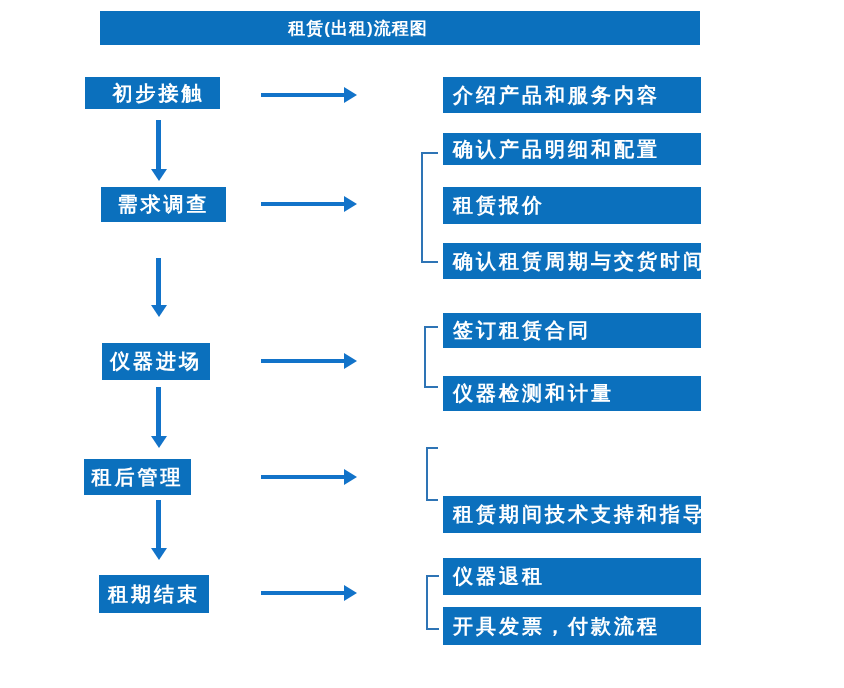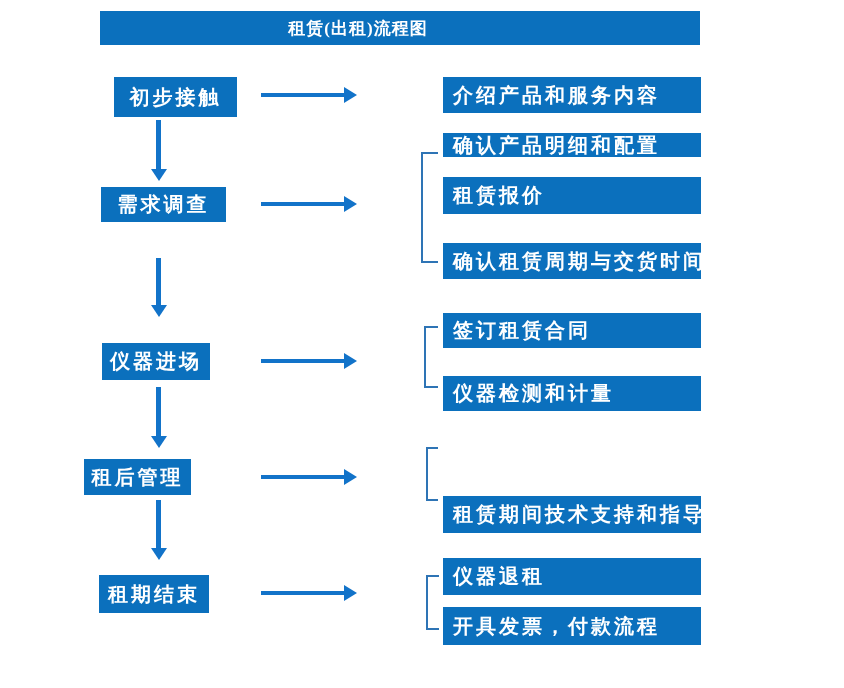--- a/index.html
+++ b/index.html
@@ -1,20 +1,20 @@
 <!DOCTYPE html>
 <html style="--box_fill: #0b70bd; --arrow: #1273c9; --bracket: #2e74b5; --text_on_blue: #ffffff; --background: #ffffff;"><head>
 <meta charset="utf-8">
 <style>
   html,body{margin:0;padding:0;background:#fff;}
   .canvas{
     position:relative;
     width:844px;height:688px;
     background:var(--background,#fff);
-    font-family:Liberation Serif, serif;
+    font-family:Liberation Sans, sans-serif;
     overflow:hidden;
   }
   .title-bar{
     position:absolute;left:100px;top:11px;width:600px;height:34px;
     background:var(--box_fill);
     display:flex;align-items:center;justify-content:center;
   }
   .title-bar span{
     color:var(--text_on_blue);
     font-size:17px;font-weight:bold;letter-spacing:1px;
@@ -70,21 +70,21 @@
 </style>
 </head>
 <body>
 
 <div class="canvas">
 
   <div class="title-bar">
     <span>租赁(出租)流程图</span>
   </div>
 
-  <div class="lnode" style="left:114px;top:77px;width:123px;height:40px;">初步接触</div>
+  <div class="lnode" style="left:85px;top:77px;width:123px;height:32px;padding-left:12px;">初步接触</div>
   <div class="lnode" style="left:101px;top:187px;width:125px;height:35px;">需求调查</div>
   <div class="lnode" style="left:102px;top:343px;width:108px;height:37px;">仪器进场</div>
   <div class="lnode" style="left:84px;top:459px;width:107px;height:36px;">租后管理</div>
   <div class="lnode" style="left:99px;top:575px;width:110px;height:38px;">租期结束</div>
 
   <div class="varrow" style="top:120px;height:49px;"></div>
   <div class="varrow" style="top:258px;height:47px;"></div>
   <div class="varrow" style="top:387px;height:49px;"></div>
   <div class="varrow" style="top:500px;height:48px;"></div>
 
@@ -94,22 +94,22 @@
   <div class="harrow" style="top:475px;"></div>
   <div class="harrow" style="top:591px;"></div>
 
   <div class="bracket" style="left:421px;top:152px;width:15px;height:107px;"></div>
   <div class="bracket" style="left:424px;top:326px;width:12px;height:58px;"></div>
   <div class="bracket" style="left:426px;top:447px;width:10px;height:50px;"></div>
   <div class="bracket" style="left:426px;top:575px;width:11px;height:51px;"></div>
 
   <div class="rnode" style="top:77px;height:36px;">介绍产品和服务内容</div>
 
-  <div class="rnode" style="top:133px;height:24px;">确认产品明细和配置</div>
-  <div class="rnode" style="top:177px;height:37px;">租赁报价</div>
+  <div class="rnode" style="top:133px;height:32px;">确认产品明细和配置</div>
+  <div class="rnode" style="top:187px;height:37px;">租赁报价</div>
   <div class="rnode" style="top:243px;height:36px;">确认租赁周期与交货时间</div>
 
   <div class="rnode" style="top:313px;height:35px;">签订租赁合同</div>
   <div class="rnode" style="top:376px;height:35px;">仪器检测和计量</div>
 
   <div class="rnode" style="top:496px;height:37px;">租赁期间技术支持和指导</div>
 
   <div class="rnode" style="top:607px;height:38px;">开具发票，付款流程</div>
   <div class="rnode" style="top:558px;height:37px;">仪器退租</div>
 

